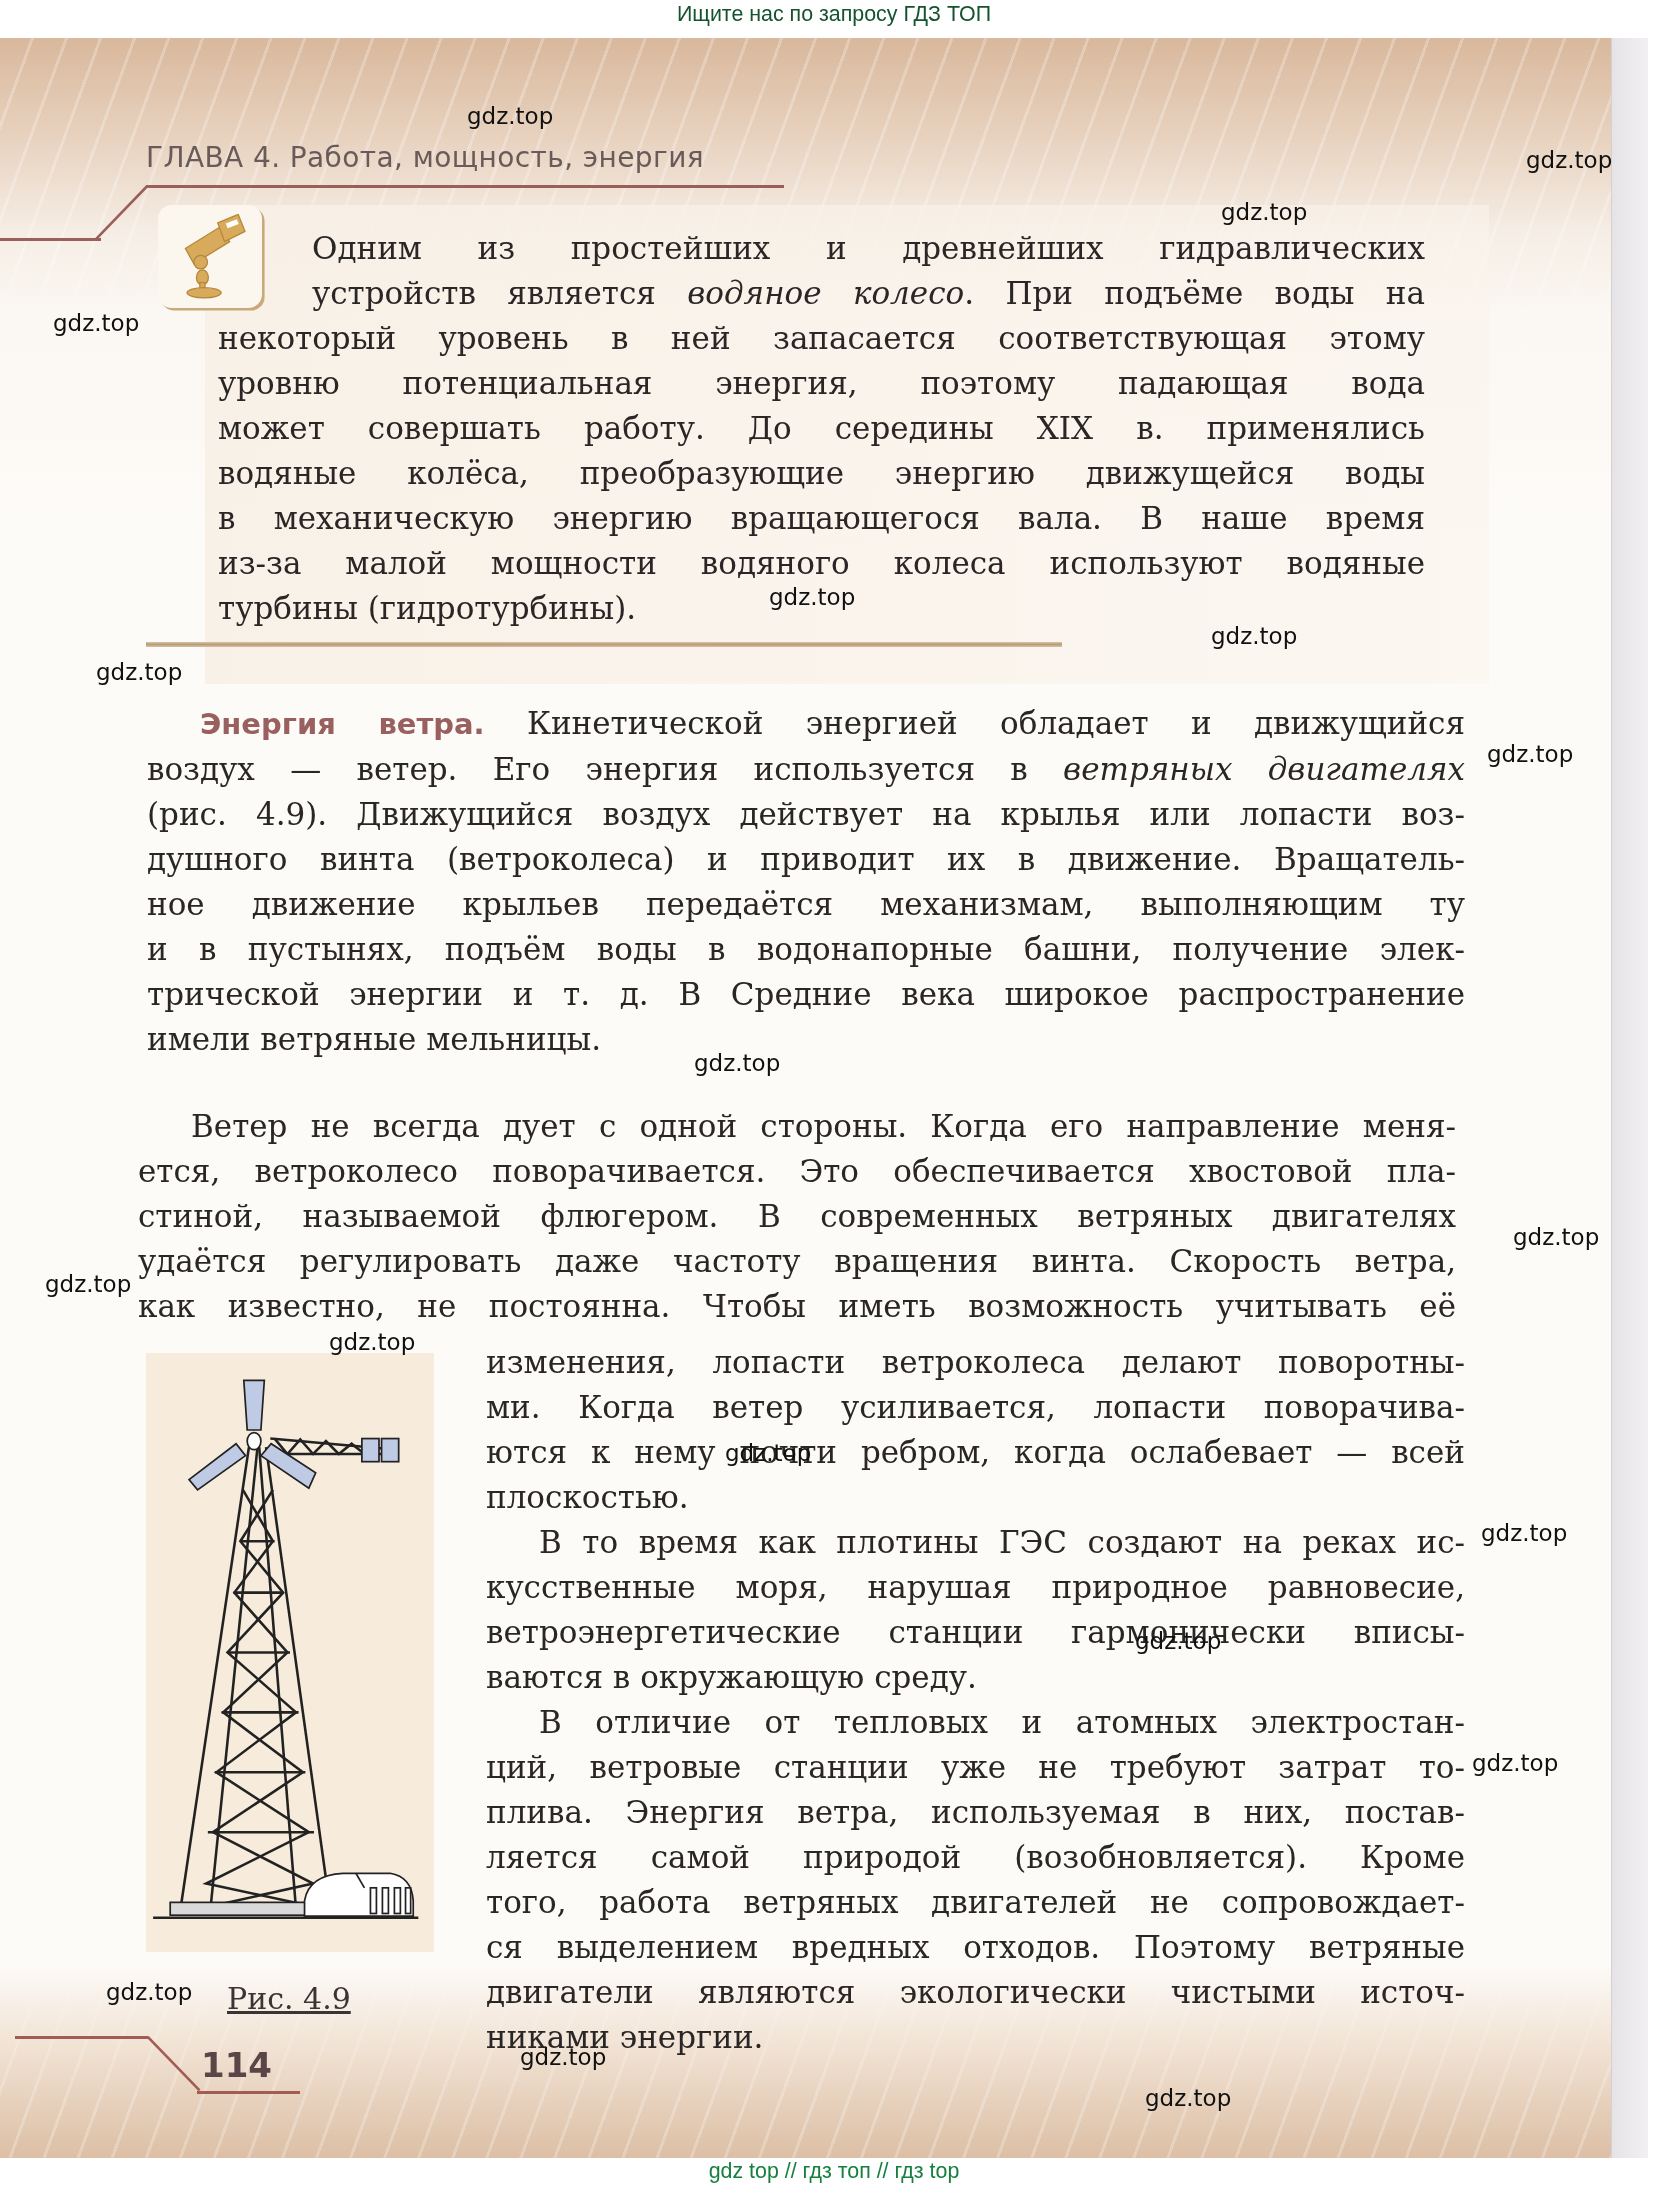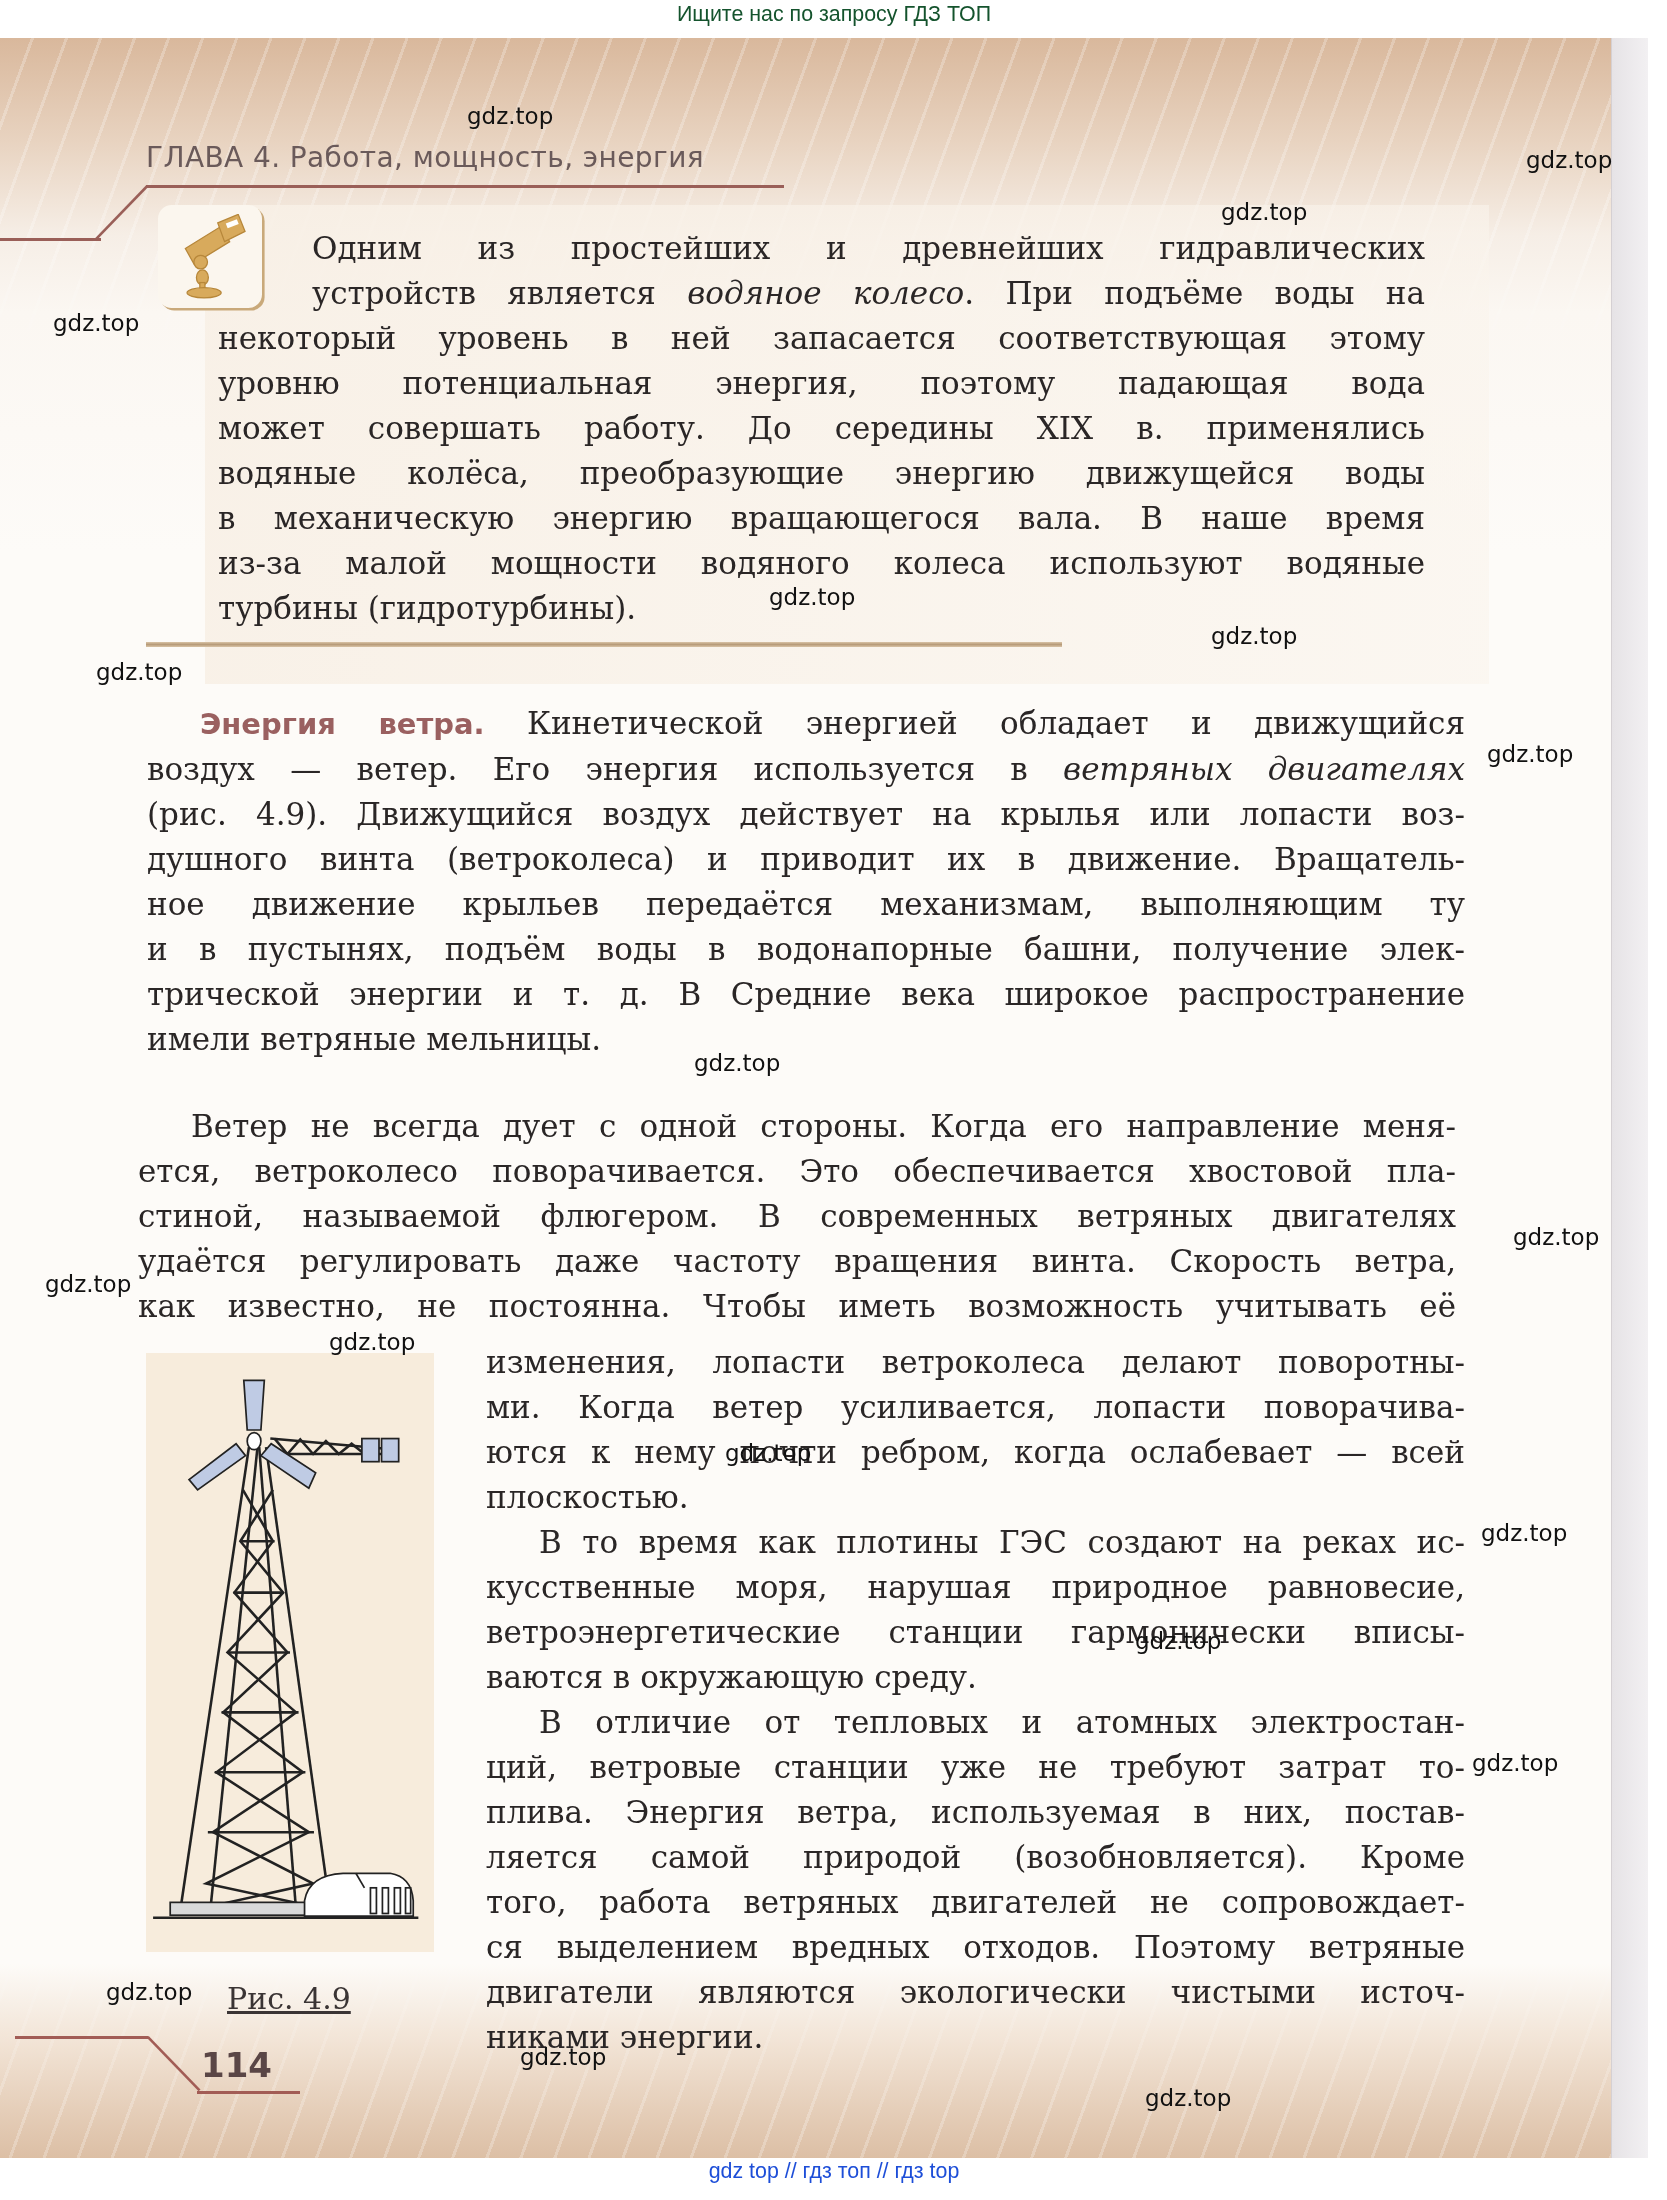--- a/index.html
+++ b/index.html
@@ -1,21 +1,21 @@
 <!DOCTYPE html>
 <html style="font-size:13.7px"><head>
 <meta charset="utf-8">
 <style>
   html, body { margin:0; padding:0; }
   body { width:1668px; height:2201px; position:relative; background:#ffffff; overflow:hidden;
          font-family:"DejaVu Serif", serif; }
   .top-banner { position:absolute; left:0; top:1.7px; width:1668px; text-align:center;
          font-family:"Liberation Sans", sans-serif; font-size:21.4px; color:#14532d; }
   .bottom-banner { position:absolute; left:0; top:2159px; width:1668px; text-align:center;
-         font-family:"Liberation Sans", sans-serif; font-size:21.4px; color:#1d4ed8; }
+         font-family:"Liberation Sans", sans-serif; font-size:21.4px; color:#15803d; }
   .page { position:absolute; left:0; top:38px; width:1648px; height:2120px;
          background: linear-gradient(180deg, #d9b89c 0px, #e8d3c0 103px, #f6eee6 197px, #fbf7f2 274px, #fdfbf8 514px, #fdfbf8 1926px, #f2e4d6 2003px, #dcbfa5 2120px);
          overflow:hidden; }
   .page::before { content:""; position:absolute; inset:0;
          background: repeating-linear-gradient(110deg, rgba(255,255,255,0) 0 29px, rgba(255,255,255,0.25) 29px 32px);
          -webkit-mask: linear-gradient(180deg, #000 0, #000 214px, transparent 325px, transparent 1883px, #000 2072px);
          mask: linear-gradient(180deg, #000 0, #000 214px, transparent 325px, transparent 1883px, #000 2072px); }
   .right-strip { position:absolute; right:0; top:0; width:36px; height:100%;
          background:linear-gradient(90deg,#e6e3e6,#f2f0f2); border-left:0.9px solid #d5d0d3; }
   .chapter-title { position:absolute; left:146px; top:103px; font-family:"DejaVu Sans", sans-serif;

